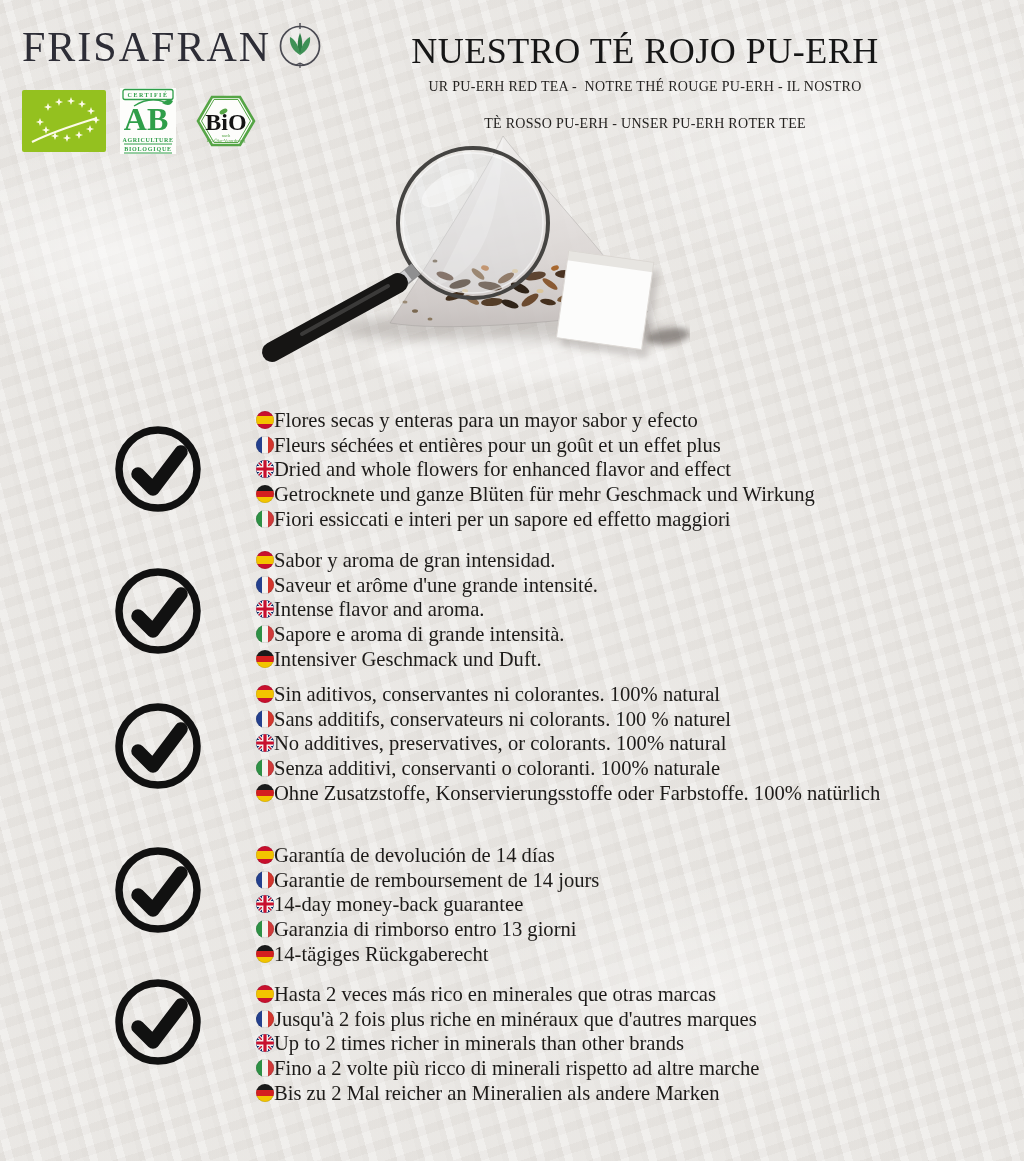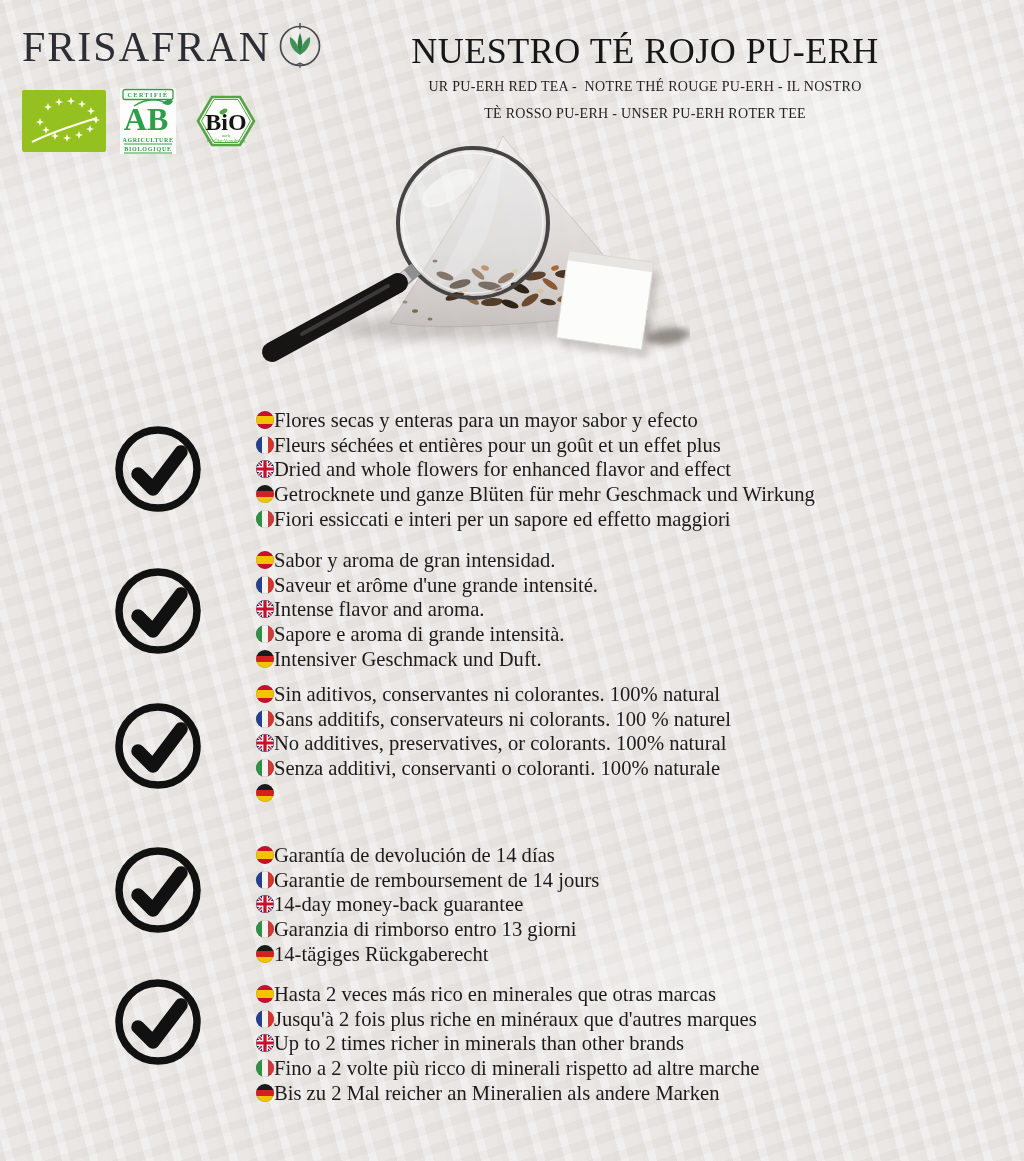--- a/index.html
+++ b/index.html
@@ -122,21 +122,21 @@
         <ellipse cx="33.5" cy="21.5" rx="4.2" ry="2.4" transform="rotate(-28 33.5 21.5)" fill="#55a546"></ellipse>
         <text x="36" y="46.5" text-anchor="middle" font-size="4.6" fill="#55a546">nach</text>
         <text x="36" y="51.5" text-anchor="middle" font-size="4.6" fill="#55a546">EG-Öko-Verordnung</text>
       </svg>
     </span>
   </div>
 
   <div class="title-block">
     <div class="main-title">NUESTRO TÉ ROJO PU-ERH</div>
     <div class="subtitle">UR PU-ERH RED TEA -  NOTRE THÉ ROUGE PU-ERH - IL NOSTRO</div>
-    <div class="subtitle" style="margin-top:6px;">TÈ ROSSO PU-ERH - UNSER PU-ERH ROTER TEE</div>
+    <div class="subtitle" style="margin-top:16px;">TÈ ROSSO PU-ERH - UNSER PU-ERH ROTER TEE</div>
   </div>
 
   <div class="hero">
     <svg width="450" height="272" viewBox="0 0 450 272">
       <defs>
         <linearGradient id="bagGrad" x1="0" y1="0" x2="0" y2="1">
           <stop offset="0" stop-color="#f0eeed" stop-opacity=".88"></stop>
           <stop offset=".6" stop-color="#dcd7d5" stop-opacity=".9"></stop>
           <stop offset="1" stop-color="#c6c0be" stop-opacity=".92"></stop>
         </linearGradient>
@@ -306,20 +306,21 @@
             </svg>
           </span>
           <span class="b-text">No additives, preservatives, or colorants. 100% natural</span>
         </div>
         <div class="b-row">
           <span class="flag flag-it"></span>
           <span class="b-text">Senza additivi, conservanti o coloranti. 100% naturale</span>
         </div>
         <div class="b-row">
           <span class="flag flag-de"></span>
+          <span class="b-text">Ohne Zusatzstoffe, Konservierungsstoffe oder Farbstoffe. 100% natürlich</span>
         </div>
       </div>
     </div>
   <div class="section" style="top:843px">
       <div>
         <div class="b-row">
           <span class="flag flag-es"></span>
           <span class="b-text">Garantía de devolución de 14 días</span>
         </div>
         <div class="b-row">

